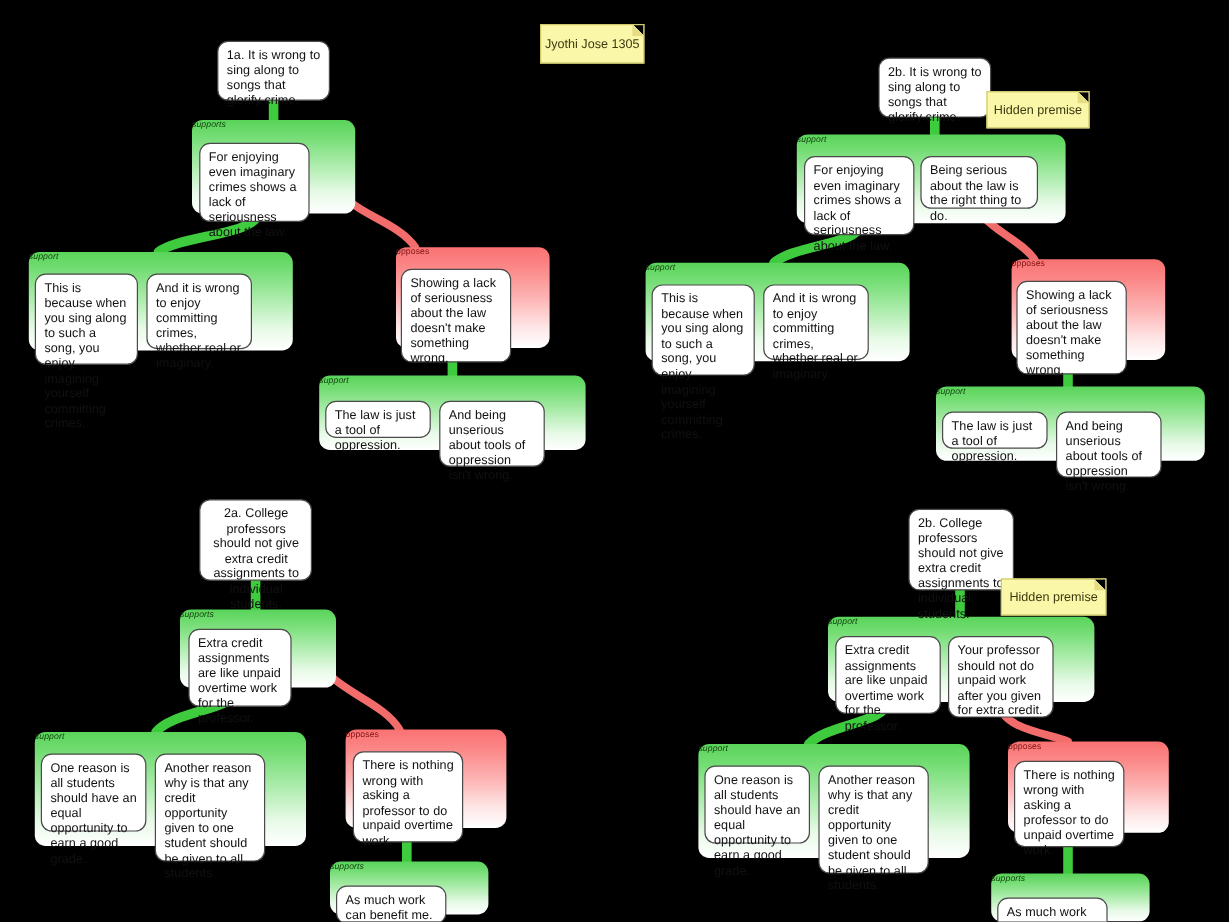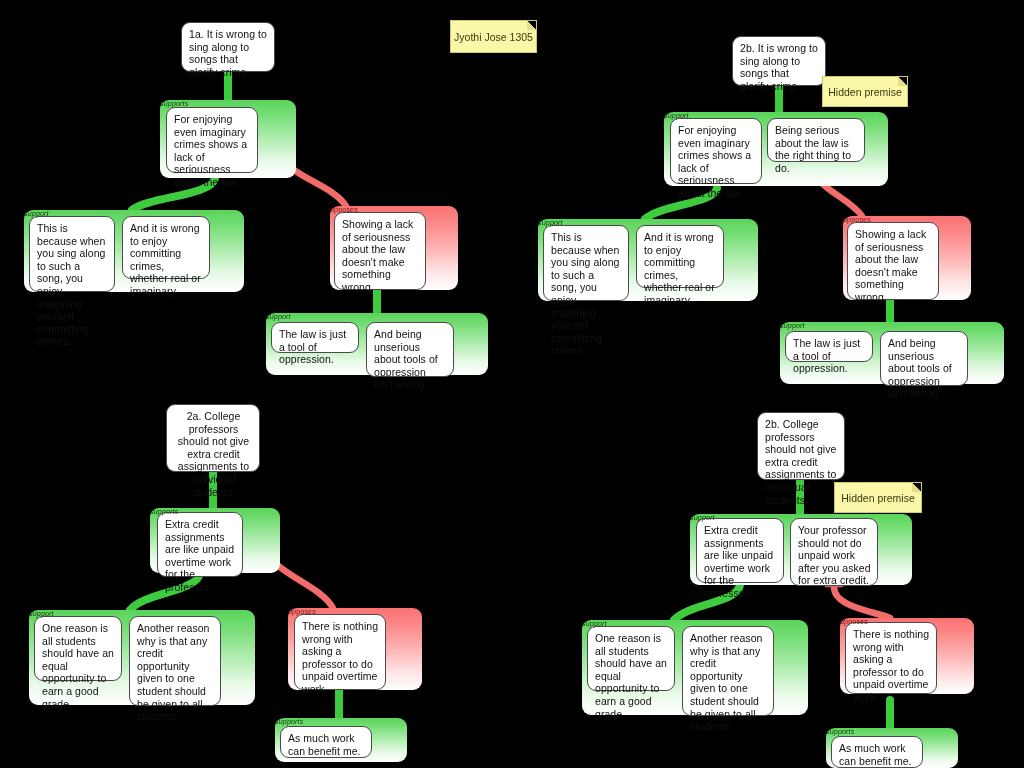--- a/index.html
+++ b/index.html
@@ -20,20 +20,21 @@
     background:#ffffff;
     border:1.4px solid #4a4a4a;
     border-radius:9px;
     box-sizing:border-box;
     padding:5px 6px 4px 7px;
     font-size:10.5px;
     line-height:12.6px;
     color:#111;
     z-index:6;
     letter-spacing:0.05px;
+    margin-top:12px;
   }
 
   
   .panel{
     position:absolute;
     box-sizing:border-box;
     border-radius:9px;
     z-index:3;
   }
   .panel.support{
@@ -189,21 +190,21 @@
   <div class="claim" style="left:757px;top:412px;width:88px;height:68px;">2b. College professors should not give extra credit assignments to individual students.</div>
 
   <div class="note" style="left:834px;top:482px;width:88px;height:31px;">
     <span>Hidden premise</span>
     <span class="dogear"></span>
   </div>
 
   <div class="panel support" style="left:690px;top:514px;width:222px;height:71px;"></div>
   <div class="panel-label support" style="left:690px;top:514px;width:222px;">support</div>
   <div class="claim" style="left:696px;top:518px;width:88px;height:65px;">Extra credit assignments are like unpaid overtime work for the professor.</div>
-  <div class="claim" style="left:790px;top:518px;width:88px;height:68px;">Your professor should not do unpaid work after you asked for extra credit.</div>
+  <div class="claim" style="left:790px;top:518px;width:88px;height:68px;">Your professor should not do unpaid work after you given for extra credit.</div>
 
   <div class="panel support" style="left:582px;top:620px;width:226px;height:95px;"></div>
   <div class="panel-label support" style="left:582px;top:620px;width:226px;">support</div>
   <div class="claim" style="left:587px;top:626px;width:88px;height:65px;">One reason is all students should have an equal opportunity to earn a good grade.</div>
   <div class="claim" style="left:682px;top:626px;width:92px;height:90px;">Another reason why is that any credit opportunity given to one student should be given to all students.</div>
 
   <div class="panel oppose" style="left:840px;top:618px;width:134px;height:76px;"></div>
   <div class="panel-label oppose" style="left:840px;top:618px;width:134px;">opposes</div>
   <div class="claim" style="left:845px;top:622px;width:92px;height:72px;">There is nothing wrong with asking a professor to do unpaid overtime work.</div>
 

